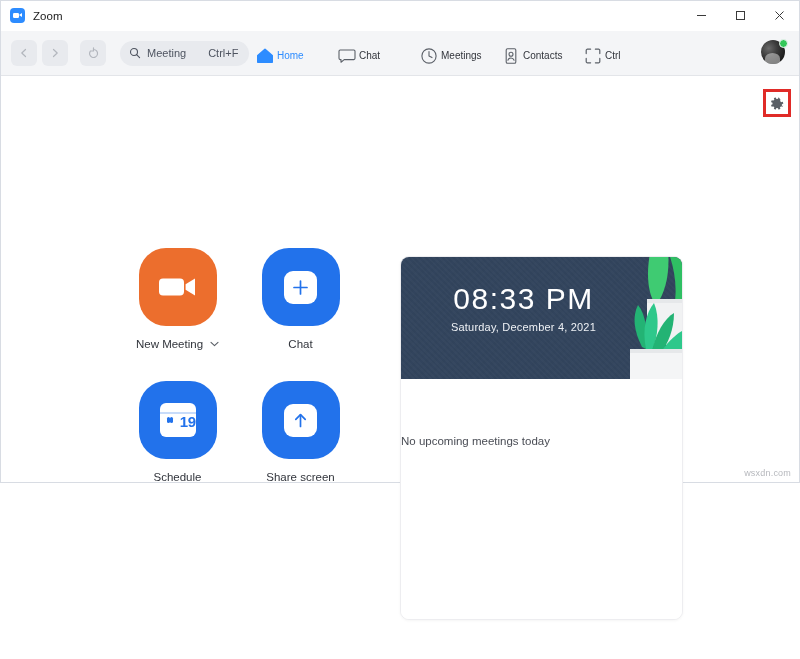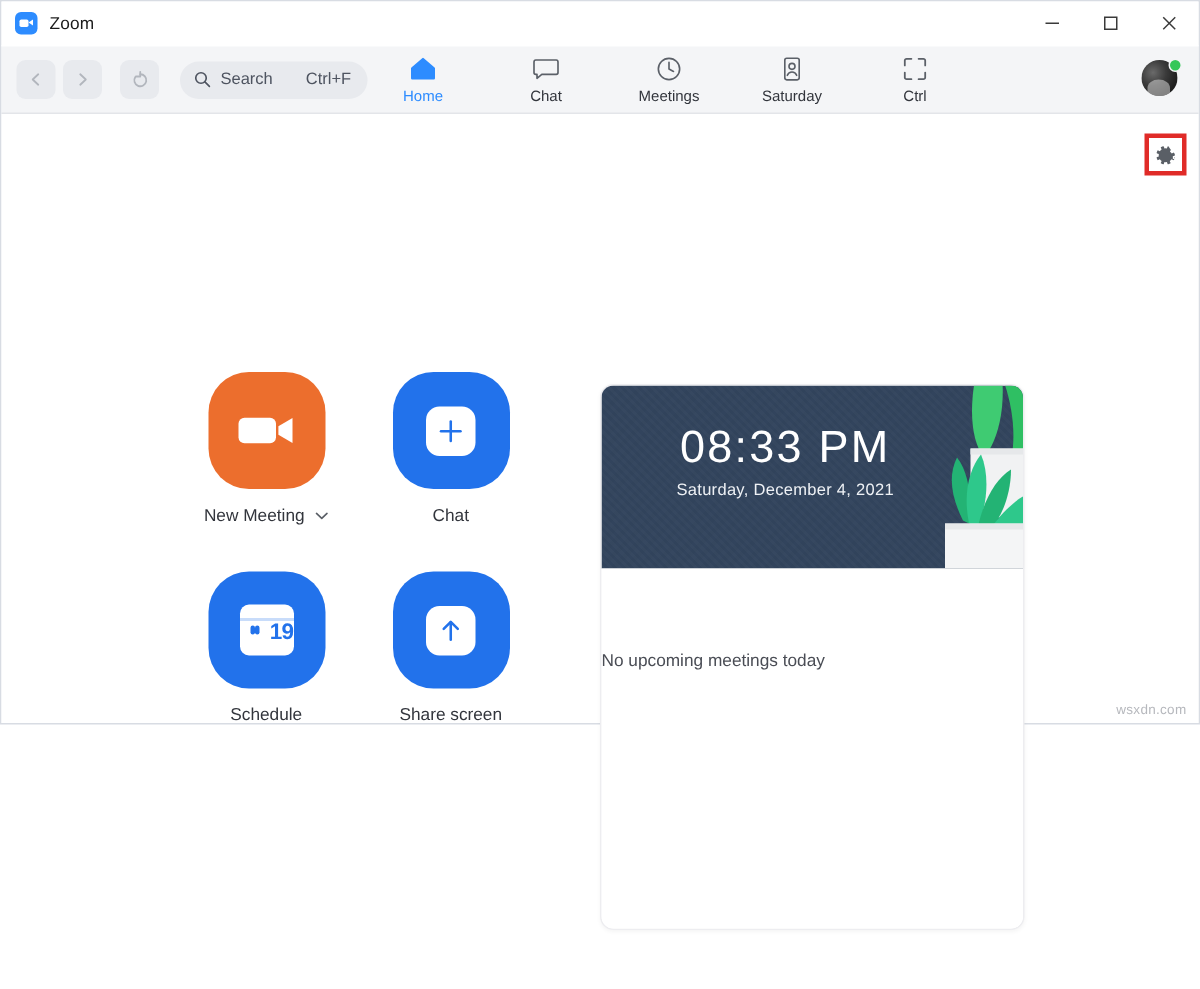--- a/index.html
+++ b/index.html
@@ -146,21 +146,21 @@
     top: 0;
     height: 45px;
     display: flex;
     align-items: center;
     gap: 30px;
   }
   .nav-tab {
     width: 52px;
     height: 42px;
     display: flex;
-    flex-direction: column;
+    flex-direction: row;
     align-items: center;
     justify-content: flex-start;
     padding-top: 4px;
     gap: 3px;
     background: transparent;
     border: none;
     cursor: default;
   }
   .nav-tab .nav-icon {
     height: 19px;
@@ -457,21 +457,21 @@
           <path d="M3.2 4.3 A4 4 0 1 0 6.5 2.5" fill="none" stroke="#b2b6bd" stroke-width="1.2" stroke-linecap="round"></path>
           <polyline points="6.5,0.9 6.5,4.0 3.6,4.0" fill="none" stroke="#b2b6bd" stroke-width="1.2" stroke-linecap="round" stroke-linejoin="round"></polyline>
         </svg>
       </button>
 
       <button id="search-box">
         <svg width="12" height="12" viewBox="0 0 12 12">
           <circle cx="5" cy="5" r="3.5" fill="none" stroke="#4e5460" stroke-width="1.1"></circle>
           <line x1="7.6" y1="7.6" x2="10.6" y2="10.6" stroke="#4e5460" stroke-width="1.1" stroke-linecap="round"></line>
         </svg>
-        <span id="search-placeholder">Search</span>
+        <span id="search-placeholder">Meeting</span>
         <span id="search-shortcut">Ctrl+F</span>
       </button>
     </div>
 
     <div id="nav-tabs">
 
       <button class="nav-tab active">
         <span class="nav-icon">
           <svg width="18" height="16" viewBox="0 0 18 16">
             <path d="M9 1.4 L16.2 7.6 L16.2 14.2 L1.8 14.2 L1.8 7.6 Z" fill="#2D8CFF" stroke="#2D8CFF" stroke-width="1.6" stroke-linejoin="round"></path>
@@ -500,21 +500,21 @@
       </button>
 
       <button class="nav-tab">
         <span class="nav-icon">
           <svg width="18" height="18" viewBox="0 0 18 18">
             <rect x="4.2" y="1.8" width="9.6" height="14.4" rx="1.3" fill="none" stroke="#5b6068" stroke-width="1.1"></rect>
             <circle cx="9" cy="7.2" r="2" fill="none" stroke="#5b6068" stroke-width="1.1"></circle>
             <path d="M5.9 13.2 a3.3 3.3 0 0 1 6.2 0" fill="none" stroke="#5b6068" stroke-width="1.1" stroke-linecap="round"></path>
           </svg>
         </span>
-        <span class="nav-label">Saturday</span>
+        <span class="nav-label">Contacts</span>
       </button>
 
       <button class="nav-tab">
         <span class="nav-icon">
           <svg width="18" height="18" viewBox="0 0 18 18">
             <path d="M6.6 2.2 H3.4 A1.2 1.2 0 0 0 2.2 3.4 V6.6" fill="none" stroke="#5b6068" stroke-width="1.2" stroke-linecap="round"></path>
             <path d="M11.4 2.2 H14.6 A1.2 1.2 0 0 1 15.8 3.4 V6.6" fill="none" stroke="#5b6068" stroke-width="1.2" stroke-linecap="round"></path>
             <path d="M2.2 11.4 V14.6 A1.2 1.2 0 0 0 3.4 15.8 H6.6" fill="none" stroke="#5b6068" stroke-width="1.2" stroke-linecap="round"></path>
             <path d="M15.8 11.4 V14.6 A1.2 1.2 0 0 1 14.6 15.8 H11.4" fill="none" stroke="#5b6068" stroke-width="1.2" stroke-linecap="round"></path>
           </svg>

